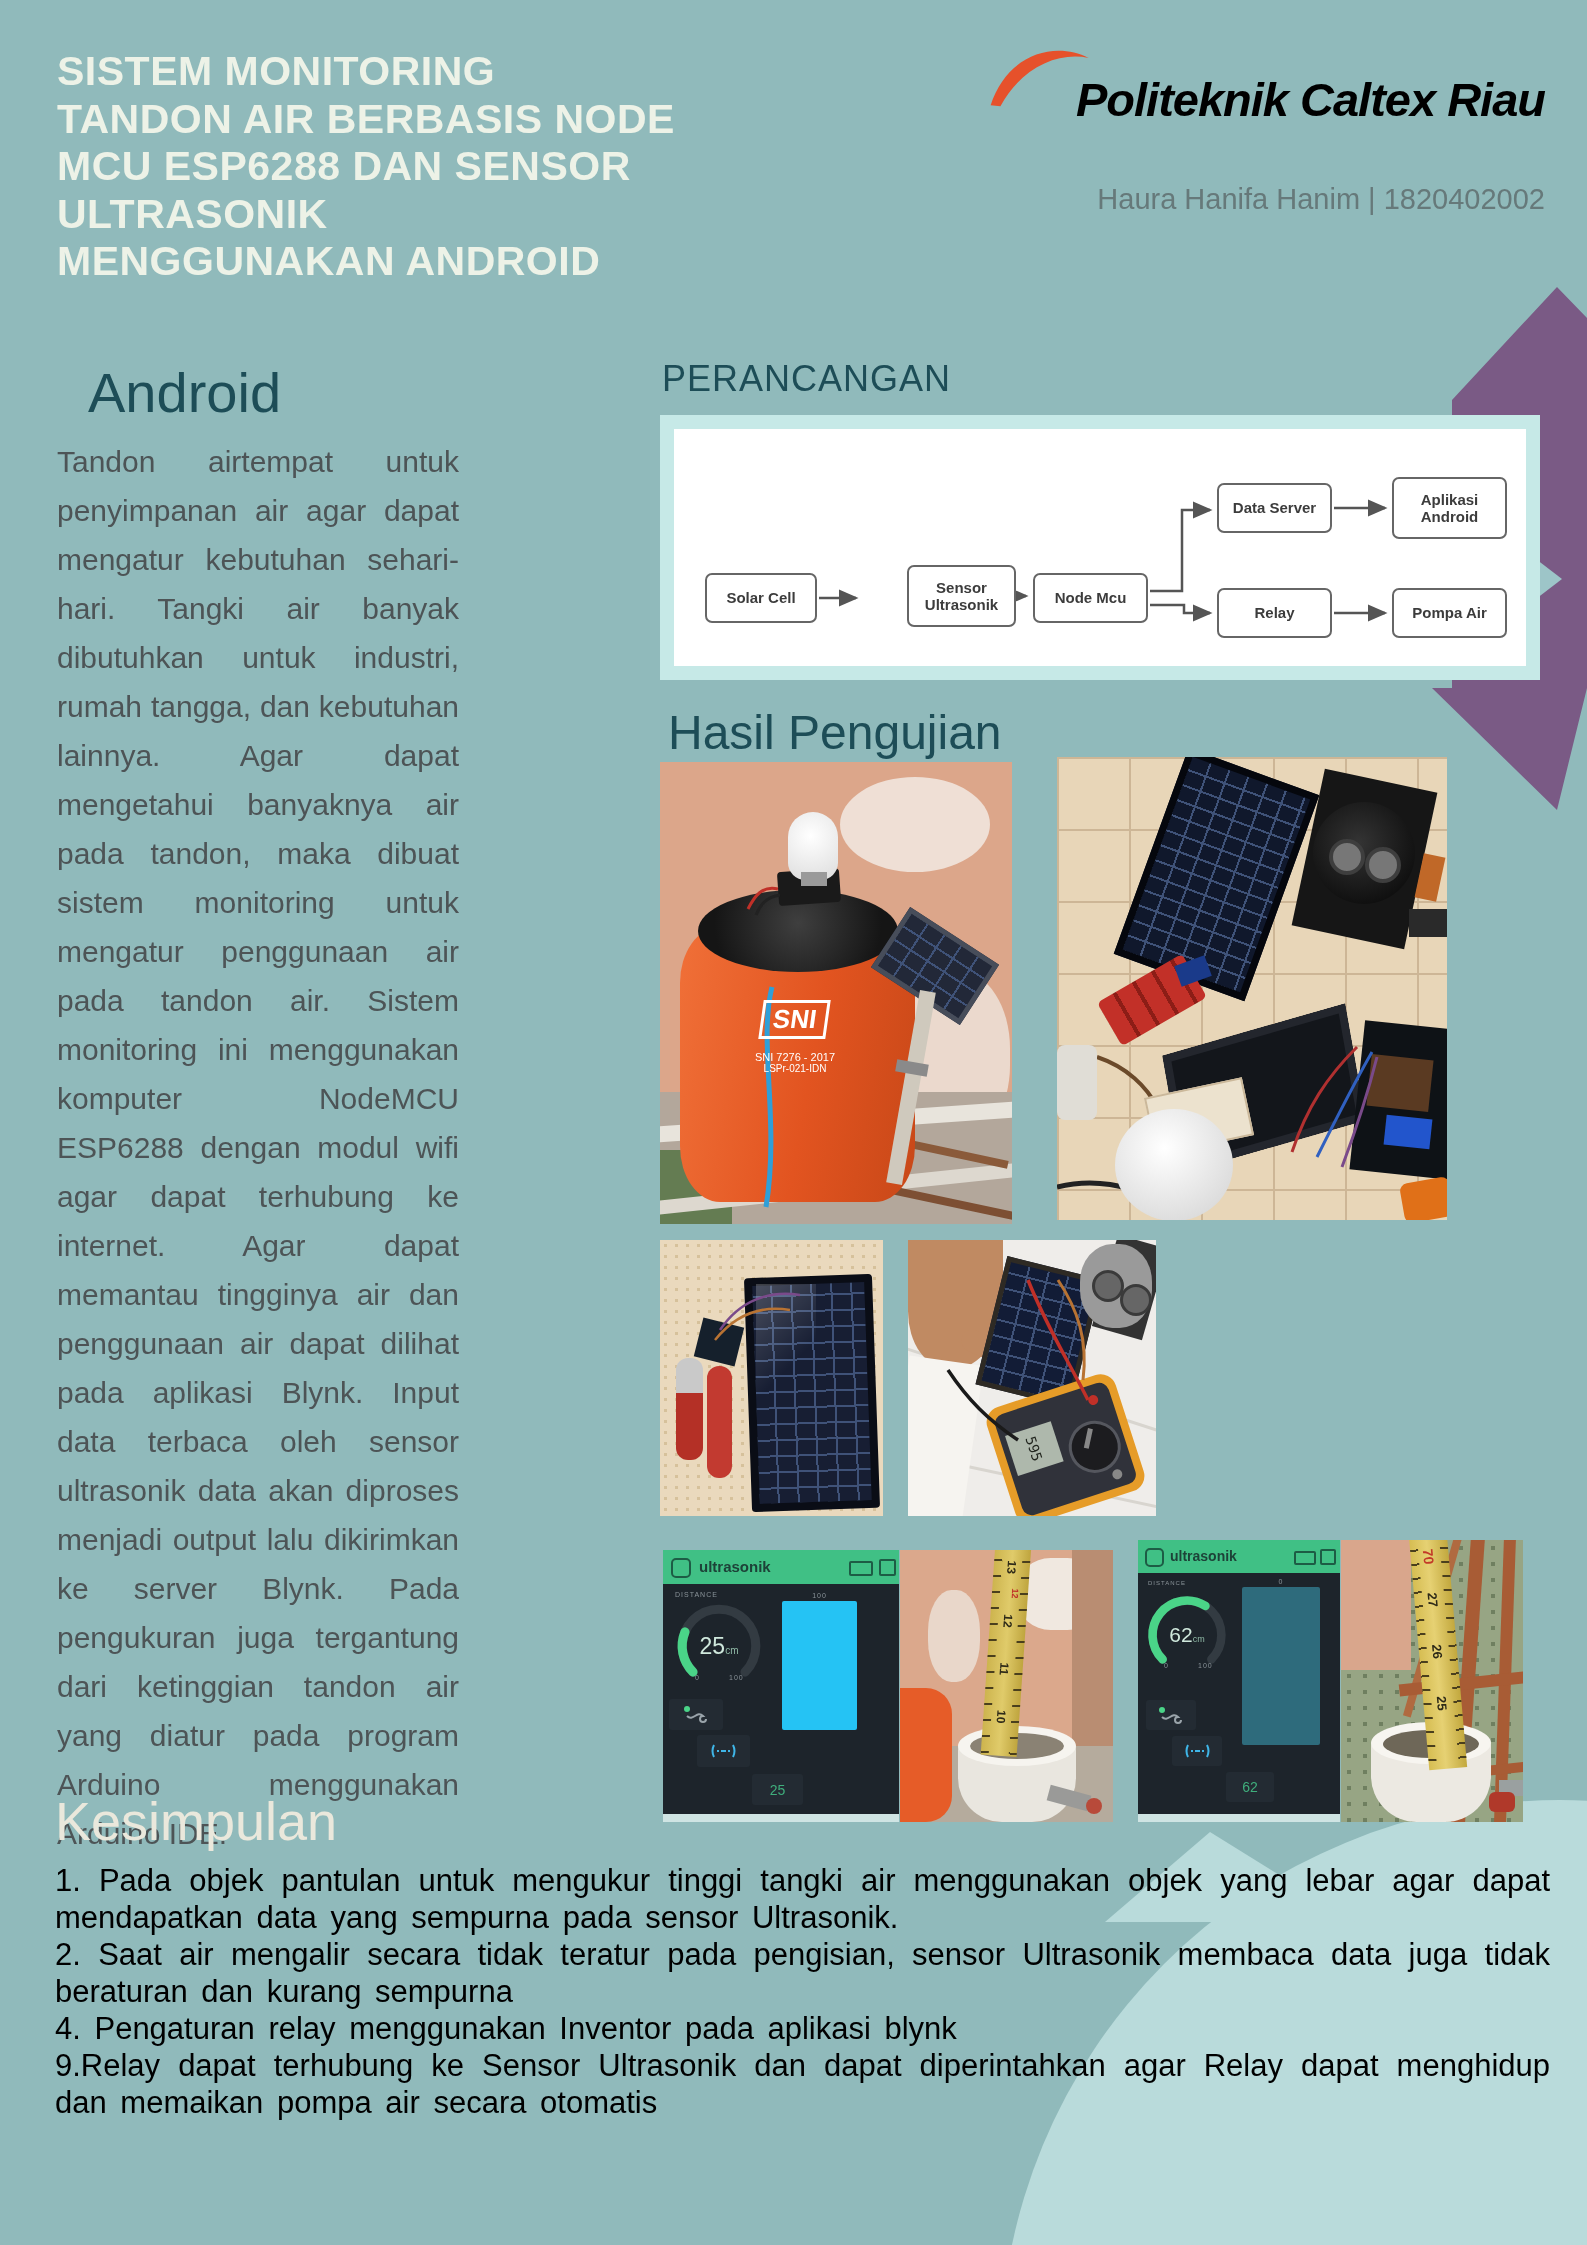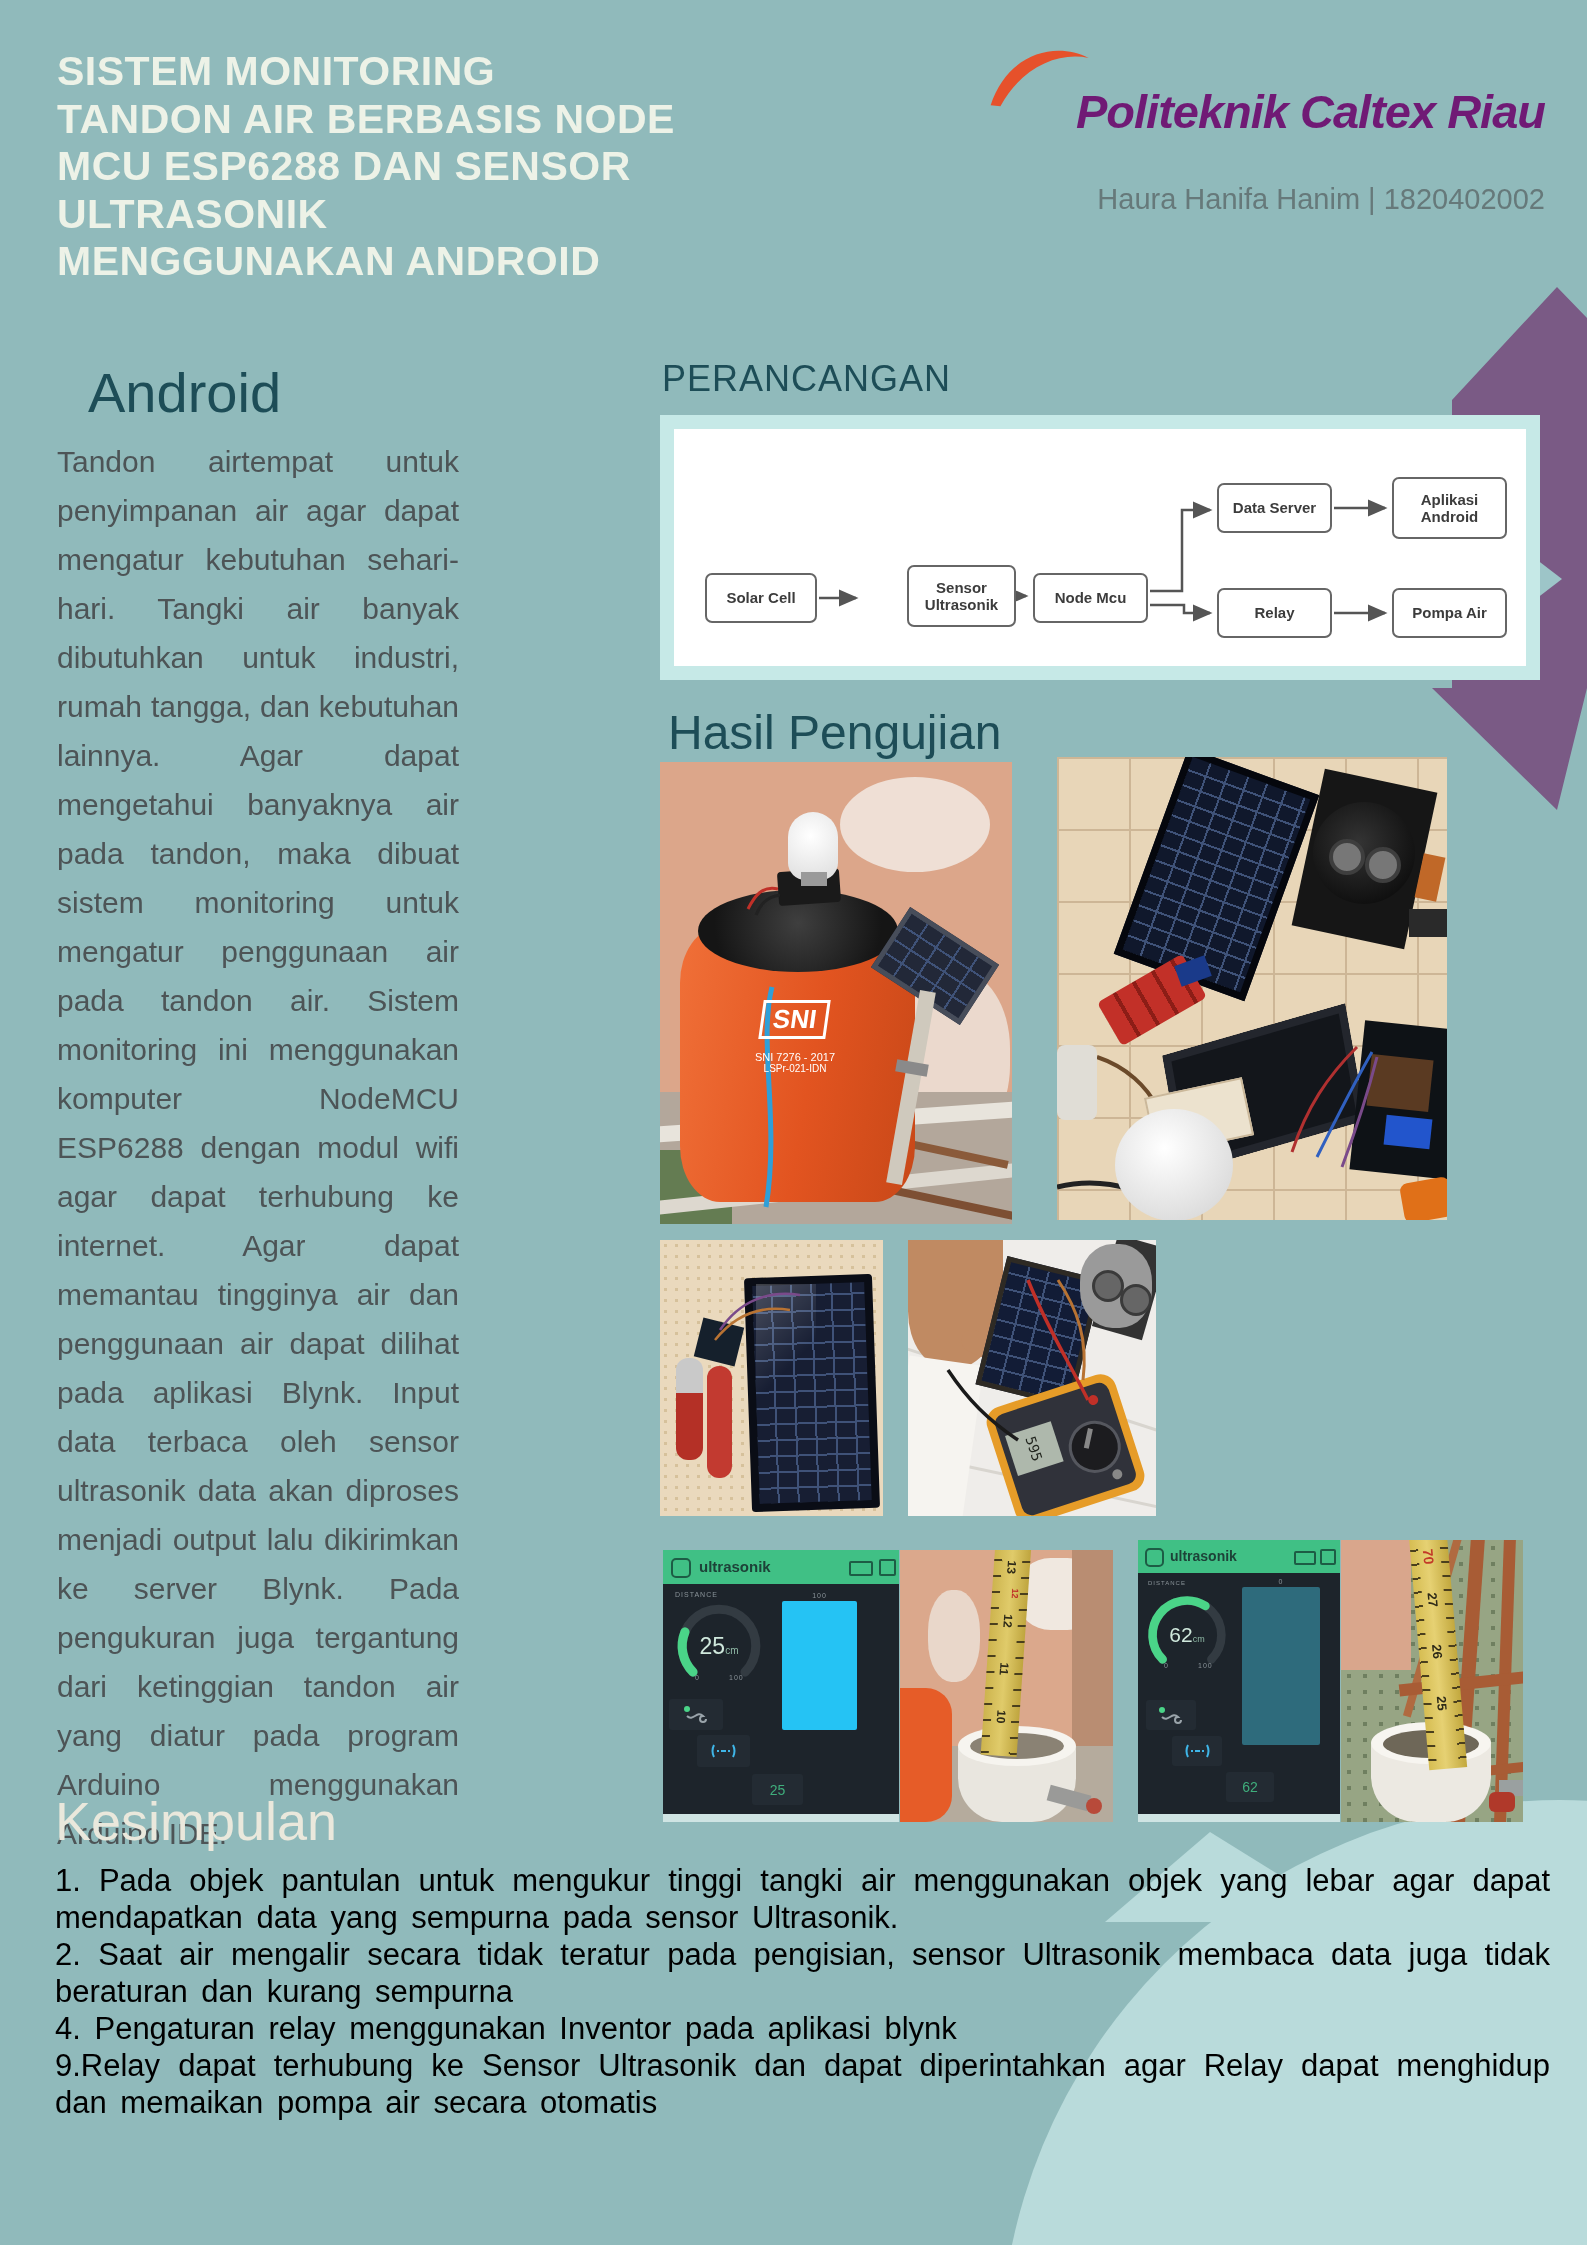--- a/index.html
+++ b/index.html
@@ -34,21 +34,21 @@
   <div class="a" style="left:1000px;top:1800px;width:1120px;height:1120px;border-radius:50%;background:#b9dbdb;z-index:1;"></div>
   <div class="a" style="left:1105px;top:1832px;width:250px;height:90px;background:#b9dbdb;z-index:1;
               clip-path:polygon(42% 0,100% 100%,0 100%);"></div>
 
   <div class="a title" style="left:57px;top:48px;width:620px;z-index:3;">SISTEM MONITORING TANDON AIR BERBASIS NODE MCU ESP6288 DAN SENSOR ULTRASONIK MENGGUNAKAN ANDROID</div>
 
   <div class="a" style="left:900px;top:40px;width:645px;height:110px;z-index:3;">
     <svg class="a" style="left:78px;top:6px;width:120px;height:58px;transform:rotate(-6deg);" viewBox="0 0 120 60">
       <path d="M8,56 C30,6 80,-4 114,18 C84,8 44,20 18,58 Z" fill="#e6512b"></path>
     </svg>
-    <div class="a" style="left:0;top:32px;width:645px;text-align:right;font-size:47px;font-weight:bold;font-style:italic;color:#701a75;letter-spacing:-1px;margin-top:12px;">Politeknik Caltex Riau</div>
+    <div class="a" style="left:0;top:32px;width:645px;text-align:right;font-size:47px;font-weight:bold;font-style:italic;color:#000000;letter-spacing:-1px;">Politeknik Caltex Riau</div>
   </div>
   <div class="a" style="left:900px;top:183px;width:645px;text-align:right;font-size:29px;color:#66797a;z-index:3;">Haura Hanifa Hanim | 1820402002</div>
 
   <div class="a h-teal" style="left:88px;top:360px;font-size:56px;z-index:3;">Android</div>
   <div class="a abstract-body" style="left:57px;top:437px;width:402px;z-index:3;">Tandon airtempat untuk penyimpanan air agar dapat mengatur kebutuhan sehari-hari. Tangki air banyak dibutuhkan untuk industri, rumah tangga, dan kebutuhan lainnya. Agar dapat mengetahui banyaknya air pada tandon, maka dibuat sistem monitoring untuk mengatur penggunaan air pada tandon air. Sistem monitoring ini menggunakan komputer NodeMCU ESP6288 dengan modul wifi agar dapat terhubung ke internet. Agar dapat memantau tingginya air dan penggunaan air dapat dilihat pada aplikasi Blynk. Input data terbaca oleh sensor ultrasonik data akan diproses menjadi output lalu dikirimkan ke server Blynk. Pada pengukuran juga tergantung dari ketinggian tandon air yang diatur pada program Arduino menggunakan Arduino IDE.</div>
 
   <div class="a h-teal" style="left:662px;top:358px;font-size:36px;letter-spacing:1px;z-index:3;">PERANCANGAN</div>
 
   <div class="a" style="left:660px;top:415px;width:880px;height:265px;background:#c6e9e7;z-index:2;">
     <div class="a" style="left:14px;top:14px;width:852px;height:237px;background:#ffffff;"></div>

